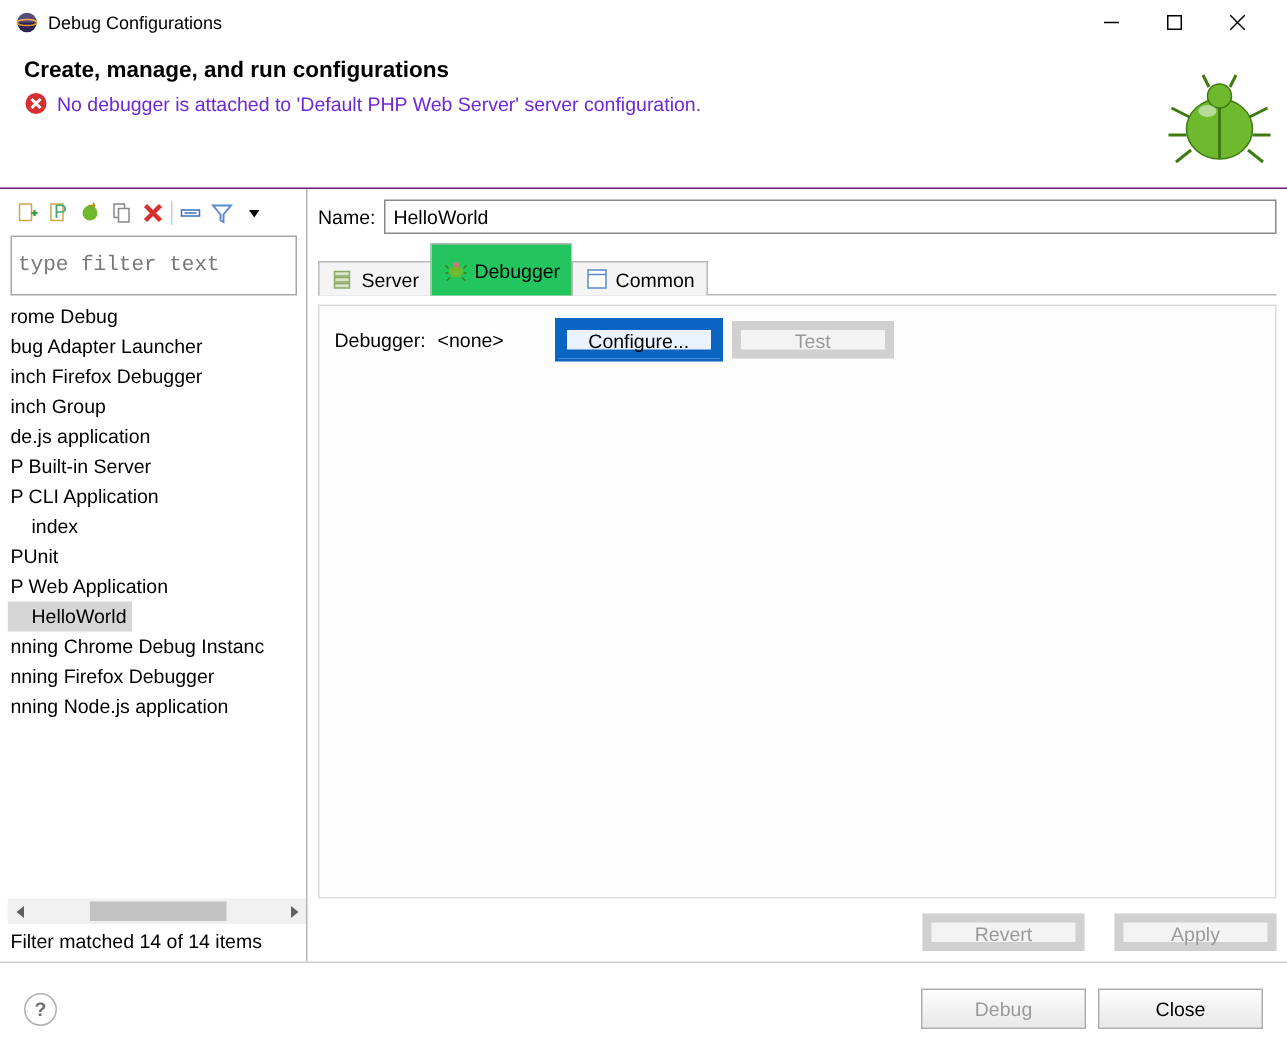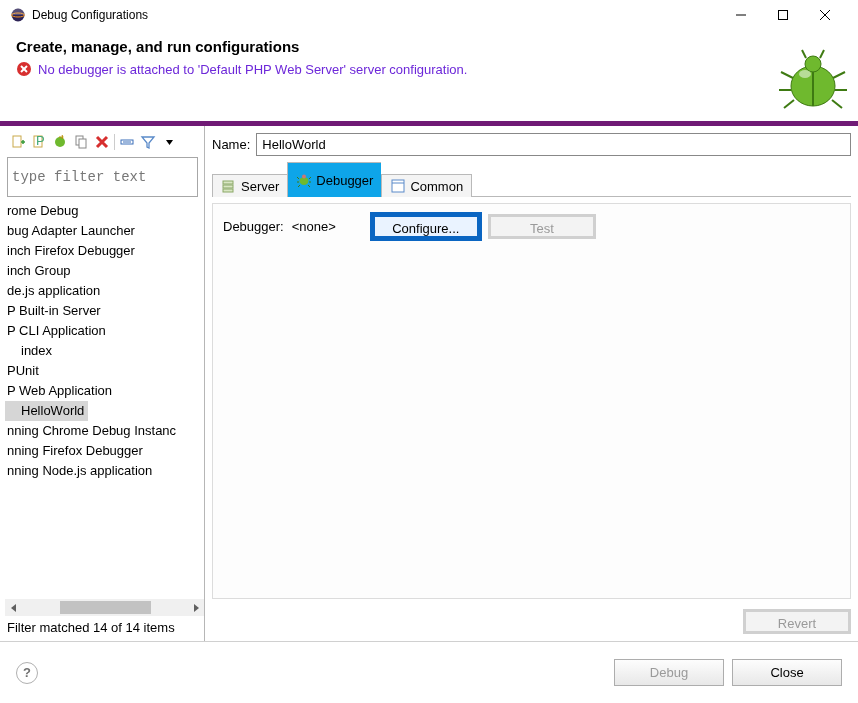--- a/index.html
+++ b/index.html
@@ -7,21 +7,21 @@
   body { background: #ffffff; width: 858px; height: 703px; overflow: hidden; }
 
   
   .titlebar { height: 30px; display: flex; align-items: center; padding: 0 12px 0 10px; }
   .titlebar .eclipse-icon { width: 16px; height: 16px; margin-right: 6px; }
   .titlebar .title { flex: 1; color: #000; font-size: 12px; }
   .titlebar .winbtn { width: 42px; height: 28px; display: flex; align-items: center; justify-content: center; color: #000; }
   .titlebar .winbtn svg { width: 10px; height: 10px; }
 
   
-  .banner { position: relative; padding: 8px 16px 14px 16px; border-bottom: 5px solid #701a75; height: 96px; }
+  .banner { position: relative; padding: 8px 16px 14px 16px; border-bottom: 1px solid #701a75; height: 96px; }
   .banner h1 { margin: 0 0 6px 0; font-size: 15px; font-weight: 700; }
   .banner .errline { display: flex; align-items: center; gap: 6px; color: #6d28d9; }
   .banner .errline .err-icon { width: 16px; height: 16px; flex: none; }
   .bug { position: absolute; right: 8px; top: 12px; width: 74px; height: 74px; }
 
   
   .main { display: flex; padding: 0; height: calc(703px - 30px - 96px - 62px); }
 
   
   .left { width: 205px; padding: 7px 0 6px 5px; display: flex; flex-direction: column; border-right: 1px solid #b6b6b6; }
@@ -45,27 +45,27 @@
 
   
   .right { flex: 1; padding: 7px 7px 7px 7px; display: flex; flex-direction: column; }
   .form-row { display: flex; align-items: center; gap: 6px; margin-bottom: 6px; }
   .form-row label { white-space: nowrap; }
   .form-row input[type=text] { flex:1; height: 23px; border:1px solid #888; padding:2px 5px; }
 
   .tabs { display:flex; border-bottom:1px solid #b9b9b9; margin-bottom:6px; }
   .tab { display:flex; align-items:center; gap:4px; padding:3px 8px; border:1px solid #b9b9b9; border-bottom:none; background:#fff; margin-right:0px; margin-bottom:-1px; border-right:none; }
   .tab:last-child { border-right:1px solid #b9b9b9;justify-content:flex-end; }
-  .tab.active { background:#0ea5e9; position:relative; }
+  .tab.active { background:#22c55e; position:relative; }
   .tab.inactive { background:#f4f4f4;margin-top:12px; }
   .tab .ticon { width:16px; height:16px; }
 
   .content { flex:1; border:1px solid #dcdcdc; padding:10px; background:#fdfdfd; }
   .dbg-row { display:flex; align-items:center; gap:8px; }
-  .btn { min-width:108px; height:25px; border:3px solid #4d7c0f; background: linear-gradient(#fdfdfd,#e8e8e8); display:flex;align-items:flex-end;justify-content:center; padding:0 10px; }
+  .btn { min-width:108px; height:25px; border:6px solid #4d7c0f; background: linear-gradient(#fdfdfd,#e8e8e8); display:flex;align-items:flex-start;justify-content:center; padding:0 10px; }
   .btn.focus { outline:2px solid #0a65c2; outline-offset:0; border-color:#0a65c2; background:#eaf3ff; }
   .btn.disabled { color:#9a9a9a; background:#f3f3f3; border-color:#d0d0d0; }
 
   .right-footer { display:flex; justify-content:flex-end; gap:20px; padding-top:10px; }
 
   
   .footer { height:62px; display:flex; align-items:center; padding:0 16px; border-top:1px solid #d0d0d0; }
   .help { width:22px; height:22px; border:1px solid #b0b0b0; border-radius:50%; display:flex;align-items:center;justify-content:center; color:#707070; font-weight:600; }
   .footer .spacer { flex:1; }
   .footer .fbtn { min-width:110px; height:27px; border:1px solid #adadad; background: linear-gradient(#fdfdfd,#e8e8e8); display:flex;align-items:center;justify-content:center; margin-left:8px; }
@@ -254,20 +254,23 @@
         <div class="btn disabled">
             <span>Test</span>
           </div>
       </div>
     </div>
 
     <div class="right-footer">
       <div class="btn disabled">
           <span>Revert</span>
         </div>
+      <div class="btn disabled">
+          <span>Apply</span>
+        </div>
     </div>
   </div>
 </div>
 
 <div class="footer">
   <div class="help">
       <span>?</span>
     </div>
   <div class="spacer"></div>
   <div class="fbtn disabled">

